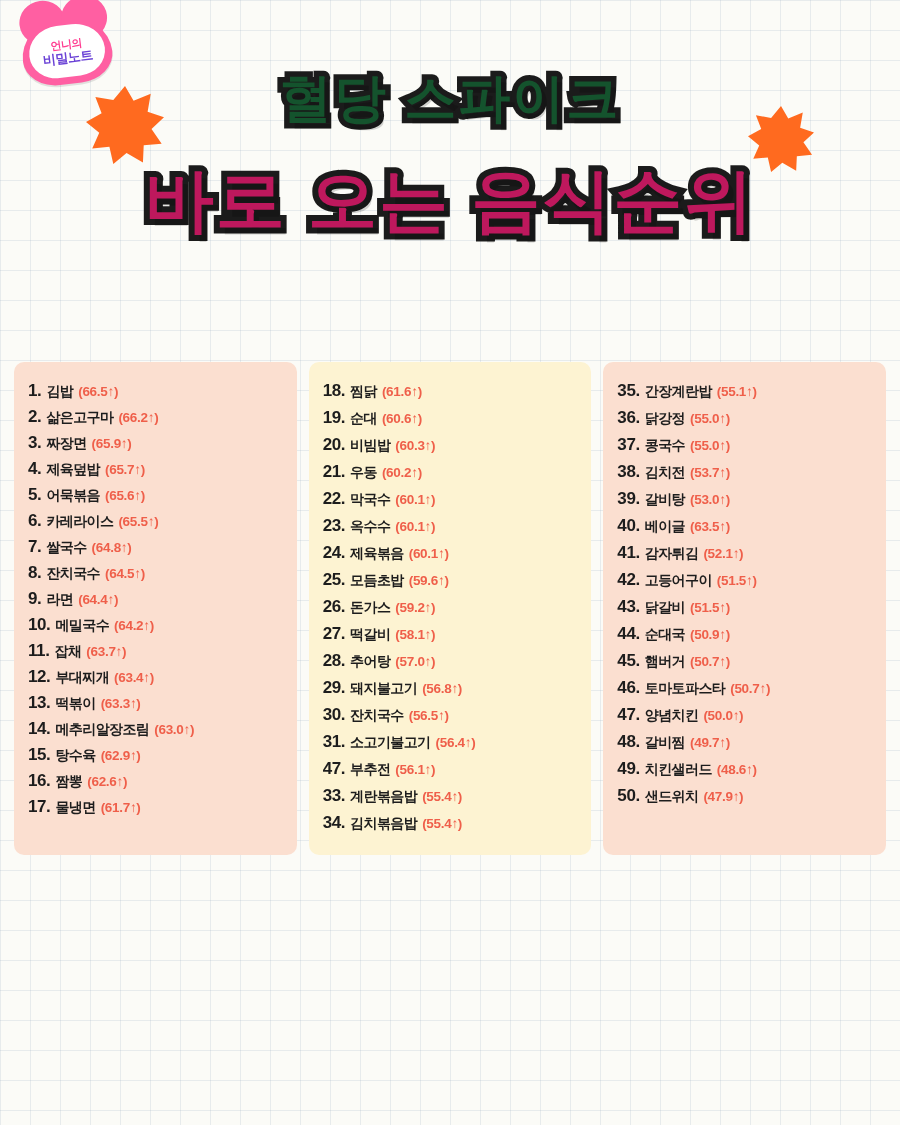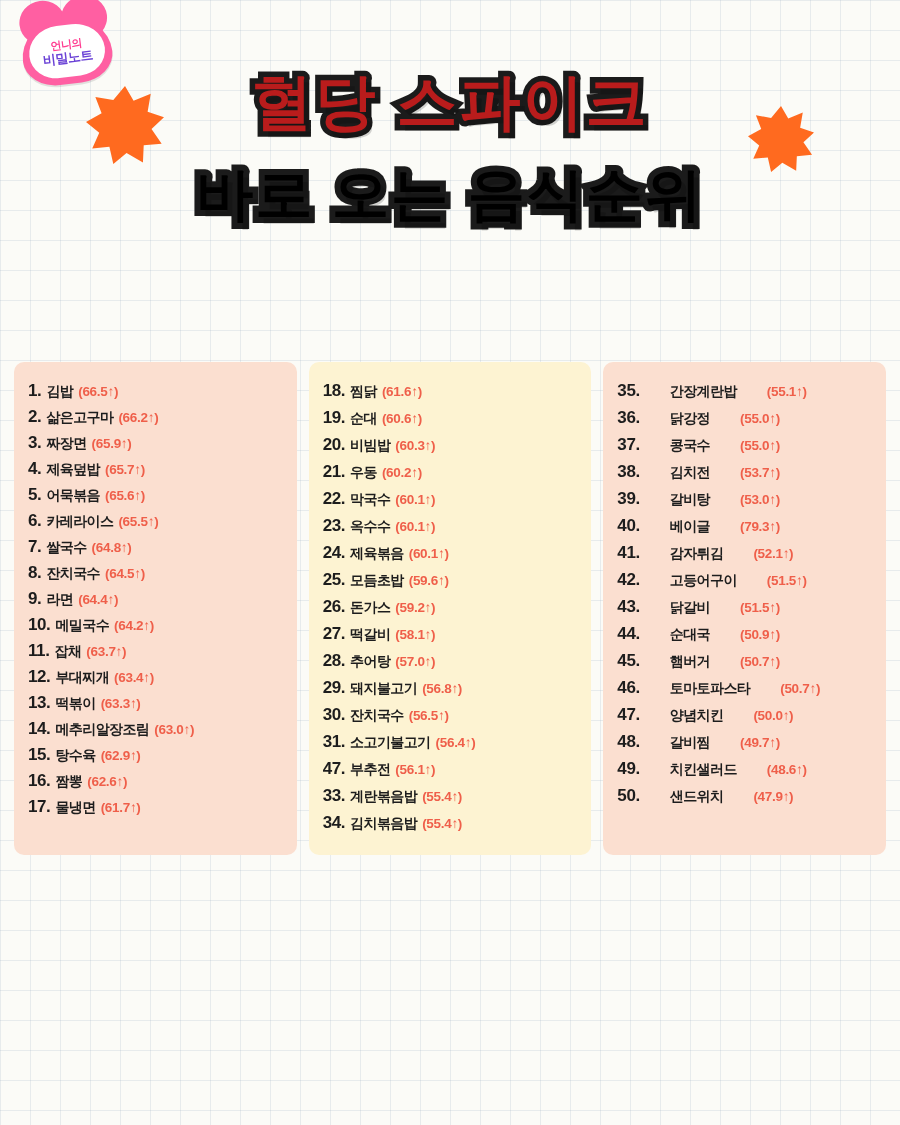--- a/index.html
+++ b/index.html
@@ -87,29 +87,29 @@
 
   .t-line {
     position: relative;
     display: inline-block;
     font-family: "Liberation Sans", sans-serif;
     font-weight: bold;
     letter-spacing: 2px;
     line-height: 1;
   }
   .t-line.l1 {
-    font-size: 61px;
-    color: #b91c1c;
+    font-size: 52px;
+    color: #14532d;
     -webkit-text-stroke: 11px #1b1b1b;
     paint-order: stroke fill;
     text-shadow: 5px 6px 0 rgba(0,0,0,0.16);
   }
   .t-line.l2 {
-    font-size: 57px;
-    color: #000000;
+    font-size: 69px;
+    color: #be185d;
     -webkit-text-stroke: 12px #1b1b1b;
     paint-order: stroke fill;
     text-shadow: 5px 7px 0 rgba(0,0,0,0.16);
   }
 
   
   .columns {
     position: absolute;
     left: 14px; top: 362px;
     width: 872px;
@@ -146,21 +146,21 @@
     margin-right: 5px;
   }
   .score {
     font-size: 13.5px;
     color: #ef5f4a;
     font-weight: bold;
     letter-spacing: -0.3px;
   }
   .col.c1 .row { padding: 2.5px 0 3.5px 0; }
   .col.c2 .row { padding: 3px 0 4px 0; }
-  .col.c3 .row { padding: 3px 0 4px 0; gap: 25px; }
+  .col.c3 .row { padding: 3px 0 4px 0; }
 </style>
 </head>
 <body>
 
 <div class="logo">
   <div class="logo-heart"></div>
   <div class="logo-inner">
     <div class="logo-line1">언니의</div>
     <div class="logo-line2">비밀노트</div>
   </div>
@@ -374,21 +374,21 @@
         <span class="score">(53.7↑)</span>
       </div>
       <div class="row">
         <span class="rank">39.</span>
         <span class="name">갈비탕</span>
         <span class="score">(53.0↑)</span>
       </div>
       <div class="row">
         <span class="rank">40.</span>
         <span class="name">베이글</span>
-        <span class="score">(79.3↑)</span>
+        <span class="score">(63.5↑)</span>
       </div>
       <div class="row">
         <span class="rank">41.</span>
         <span class="name">감자튀김</span>
         <span class="score">(52.1↑)</span>
       </div>
       <div class="row">
         <span class="rank">42.</span>
         <span class="name">고등어구이</span>
         <span class="score">(51.5↑)</span>

